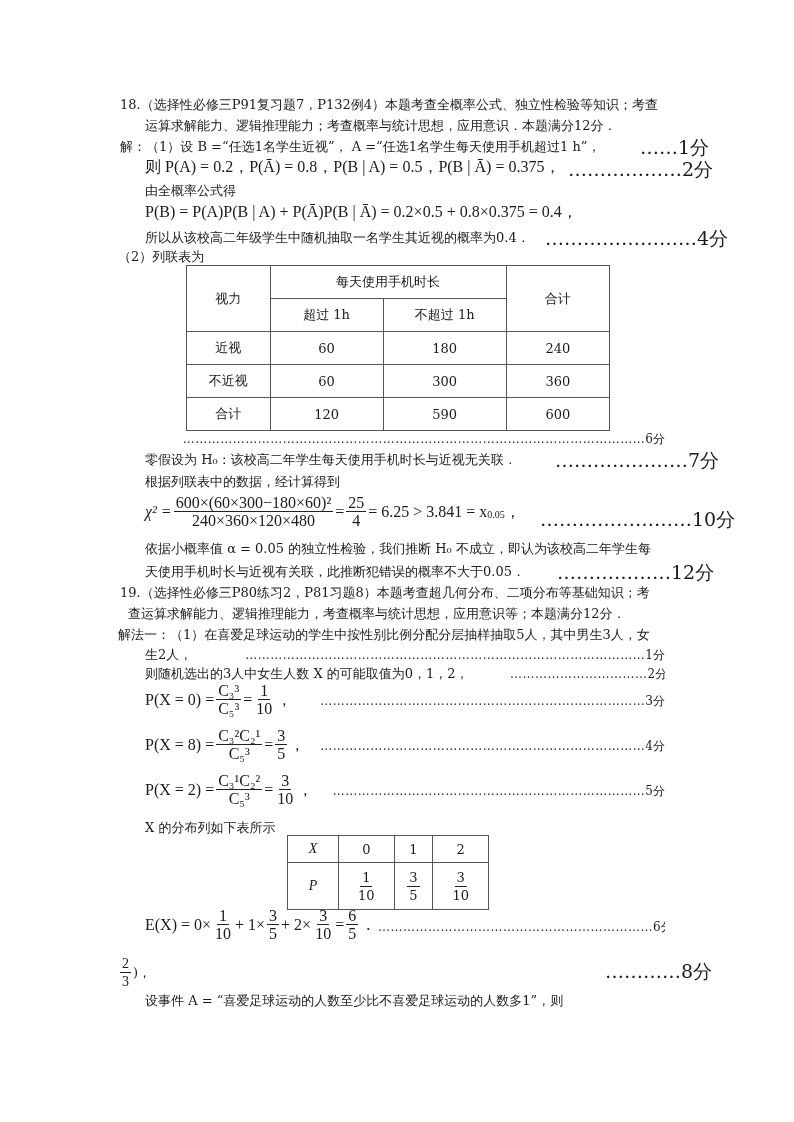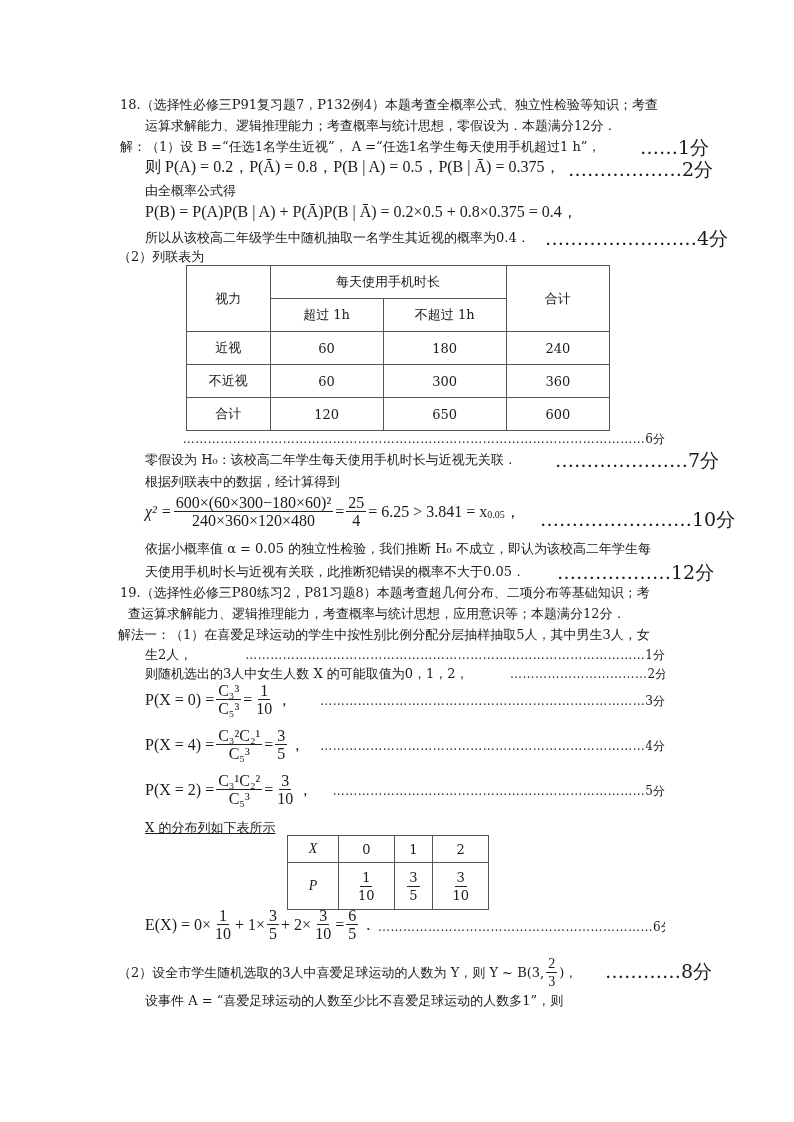--- a/index.html
+++ b/index.html
@@ -17,21 +17,21 @@
   sup,sub{font-size:10px;margin-top:6px;}
   table{border-collapse:collapse;position:absolute;font-size:13px;}
   td{border:1.5px solid #555;text-align:center;vertical-align:middle;}
   .t1 td{height:30px;}
   .t2 td{height:34px;}
 </style>
 </head>
 <body>
 
 <div class="ln" style="left:120px;top:96px;">18.（选择性必修三P91复习题7，P132例4）本题考查全概率公式、独立性检验等知识；考查</div>
-<div class="ln" style="left:145px;top:117px;">运算求解能力、逻辑推理能力；考查概率与统计思想，零假设为．本题满分12分．</div>
+<div class="ln" style="left:145px;top:117px;">运算求解能力、逻辑推理能力；考查概率与统计思想，应用意识．本题满分12分．</div>
 
 <div class="ln" style="left:120px;top:138px;">解：（1）设 B =“任选1名学生近视”， A =“任选1名学生每天使用手机超过1 h”，</div>
 <div class="score" style="left:640px;top:138px;">……<span>1分</span></div>
 
 <div class="ln m" style="left:145px;top:158px;">则 P(A) = 0.2，P(Ā) = 0.8，P(B | A) = 0.5，P(B | Ā) = 0.375，</div>
 <div class="score" style="left:568px;top:160px;">………………<span>2分</span></div>
 
 <div class="ln" style="left:145px;top:182px;">由全概率公式得</div>
 <div class="ln m" style="left:145px;top:203px;">P(B) = P(A)P(B | A) + P(Ā)P(B | Ā) = 0.2×0.5 + 0.8×0.375 = 0.4，</div>
 
@@ -59,21 +59,21 @@
   </tr>
   <tr>
     <td>不近视</td>
     <td>60</td>
     <td>300</td>
     <td>360</td>
   </tr>
   <tr>
     <td>合计</td>
     <td>120</td>
-    <td>650</td>
+    <td>590</td>
     <td>600</td>
   </tr>
 </tbody>
   </table>
 
 <div class="dots" style="left:150px;top:430px;width:515px;"><span class="fill">…………………………………………………………………………………………………</span><span>6分</span></div>
 
 <div class="ln" style="left:145px;top:451px;">零假设为 H₀：该校高二年学生每天使用手机时长与近视无关联．</div>
 <div class="score" style="left:555px;top:451px;">…………………<span>7分</span></div>
 
@@ -118,21 +118,21 @@
   <span>=</span>
   <span class="frac">
       <span class="num">1</span>
       <span class="den">10</span>
     </span>
   <span>，</span>
 </div>
 <div class="dots" style="left:300px;top:692px;width:365px;"><span class="fill">……………………………………………………………………</span><span>3分</span></div>
 
 <div class="ln m" style="left:145px;top:727px;display:flex;align-items:center;">
-  <span>P(X = 4) =</span>
+  <span>P(X = 8) =</span>
   <span class="frac">
       <span class="num">C₃²C₂¹</span>
       <span class="den">C₅³</span>
     </span>
   <span>=</span>
   <span class="frac">
       <span class="num">3</span>
       <span class="den">5</span>
     </span>
   <span>，</span>
@@ -147,21 +147,21 @@
     </span>
   <span>=</span>
   <span class="frac">
       <span class="num">3</span>
       <span class="den">10</span>
     </span>
   <span>，</span>
 </div>
 <div class="dots" style="left:315px;top:782px;width:350px;"><span class="fill">…………………………………………………………………</span><span>5分</span></div>
 
-<div class="ln" style="left:145px;top:819px;text-decoration:underline;">X 的分布列如下表所示</div>
+<div class="ln" style="left:145px;top:819px;">X 的分布列如下表所示</div>
 
 <table class="t2" style="left:287px;top:835px;width:202px;">
   <tbody>
       <tr style="height:24px;">
     <td class="it m" style="width:48px;height:24px;font-size:14px;">X</td>
     <td style="height:24px;">0</td>
     <td style="height:24px;">1</td>
     <td style="height:24px;">2</td>
   </tr>
   <tr>
@@ -201,21 +201,20 @@
   <span>=</span>
   <span class="frac">
       <span class="num">6</span>
       <span class="den">5</span>
     </span>
   <span>．</span>
 </div>
 <div class="dots" style="left:378px;top:918px;width:287px;"><span class="fill">…………………………………………………………</span><span>6分</span></div>
 
 <div class="ln" style="left:118px;top:955px;display:flex;align-items:center;">
-  <span>（2）设全市学生随机选取的3人中喜爱足球运动的人数为 Y，则 Y ~ B(3,</span>
   <span class="frac m" style="font-size:14px;">
       <span class="num">2</span>
       <span class="den">3</span>
     </span>
   <span>)，</span>
 </div>
 <div class="score" style="left:605px;top:962px;">…………<span>8分</span></div>
 
 <div class="ln" style="left:145px;top:992px;">设事件 A = “喜爱足球运动的人数至少比不喜爱足球运动的人数多1”，则</div>
 

